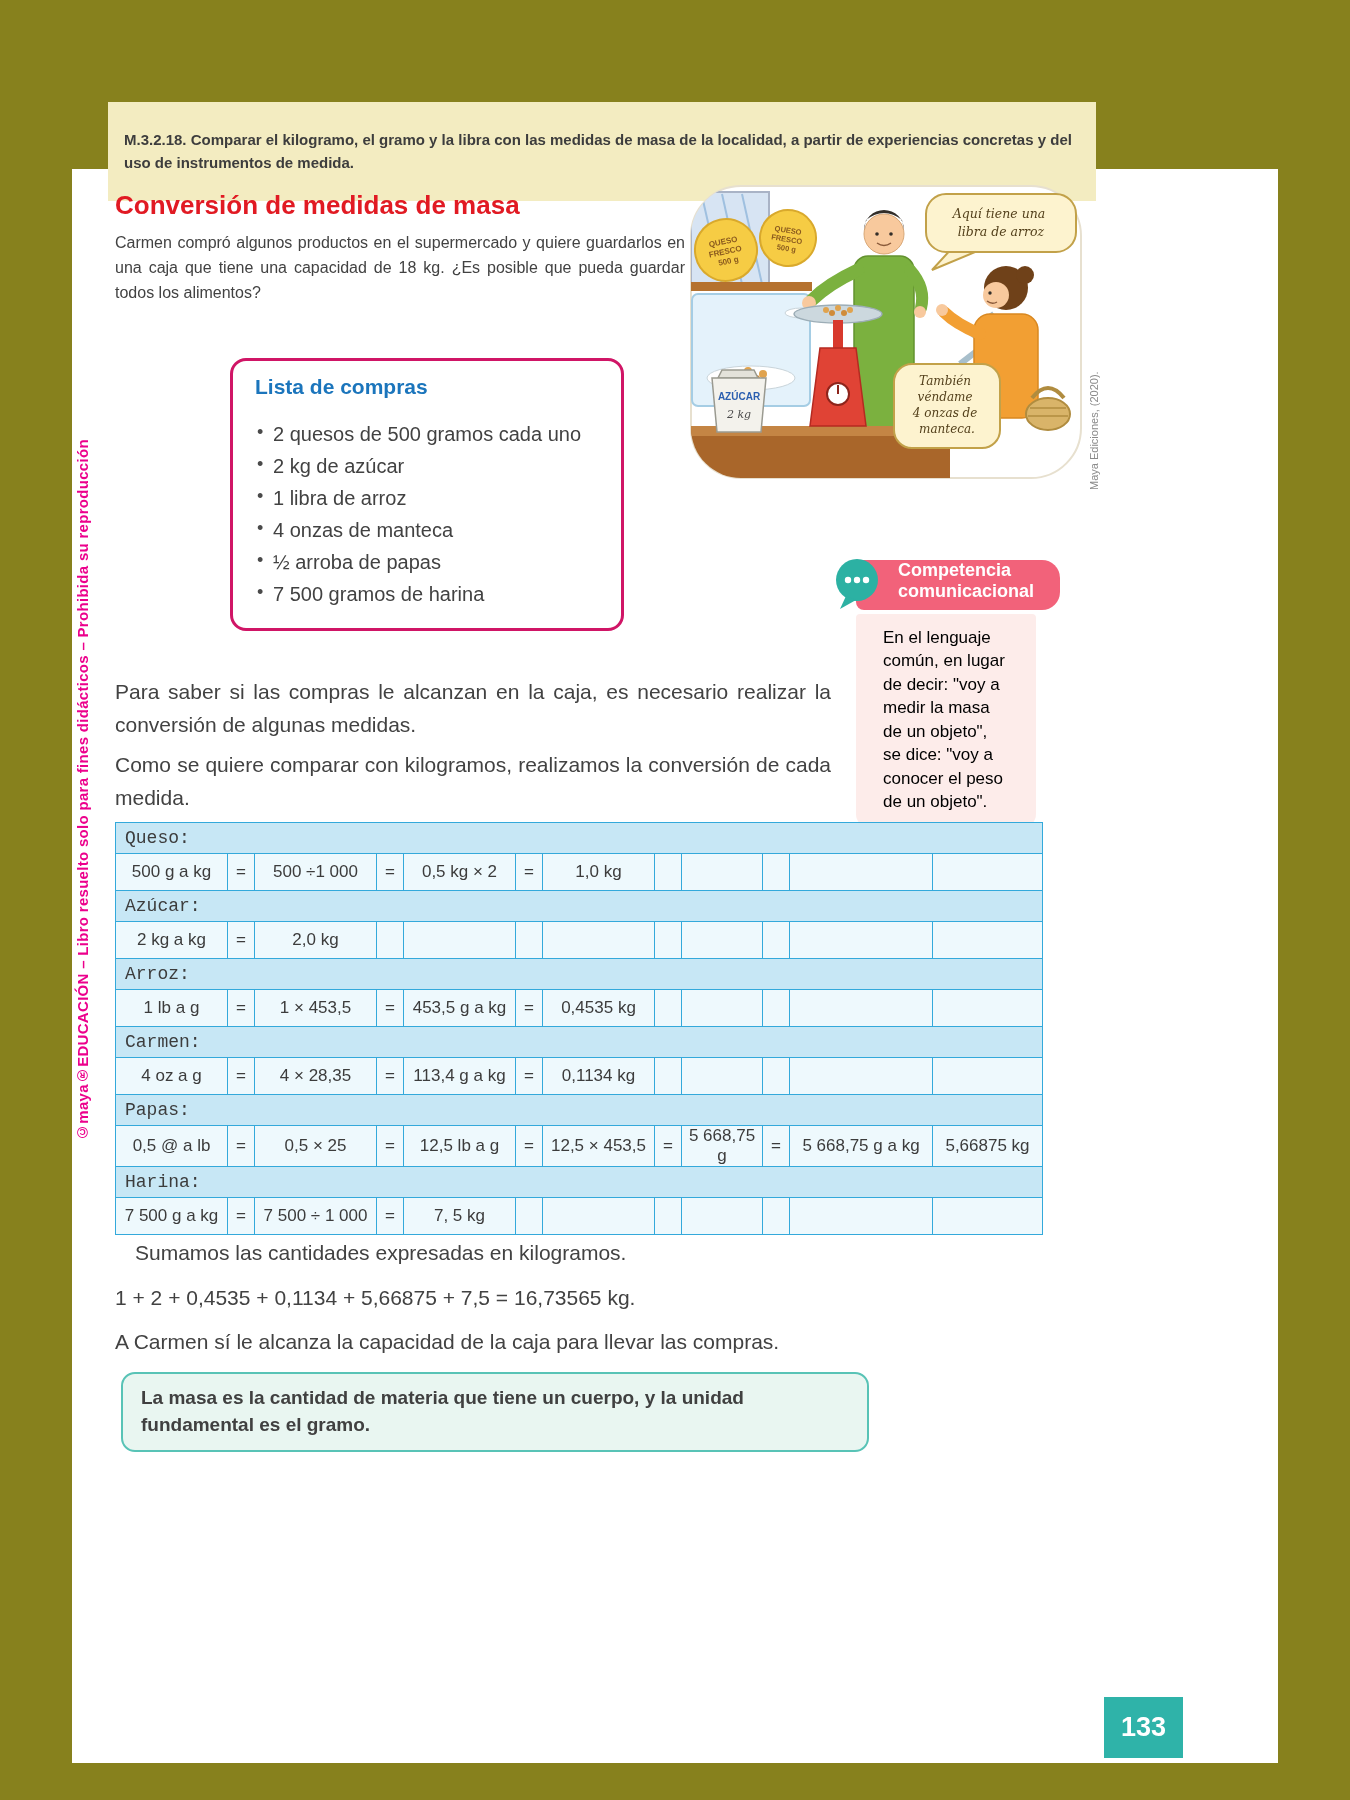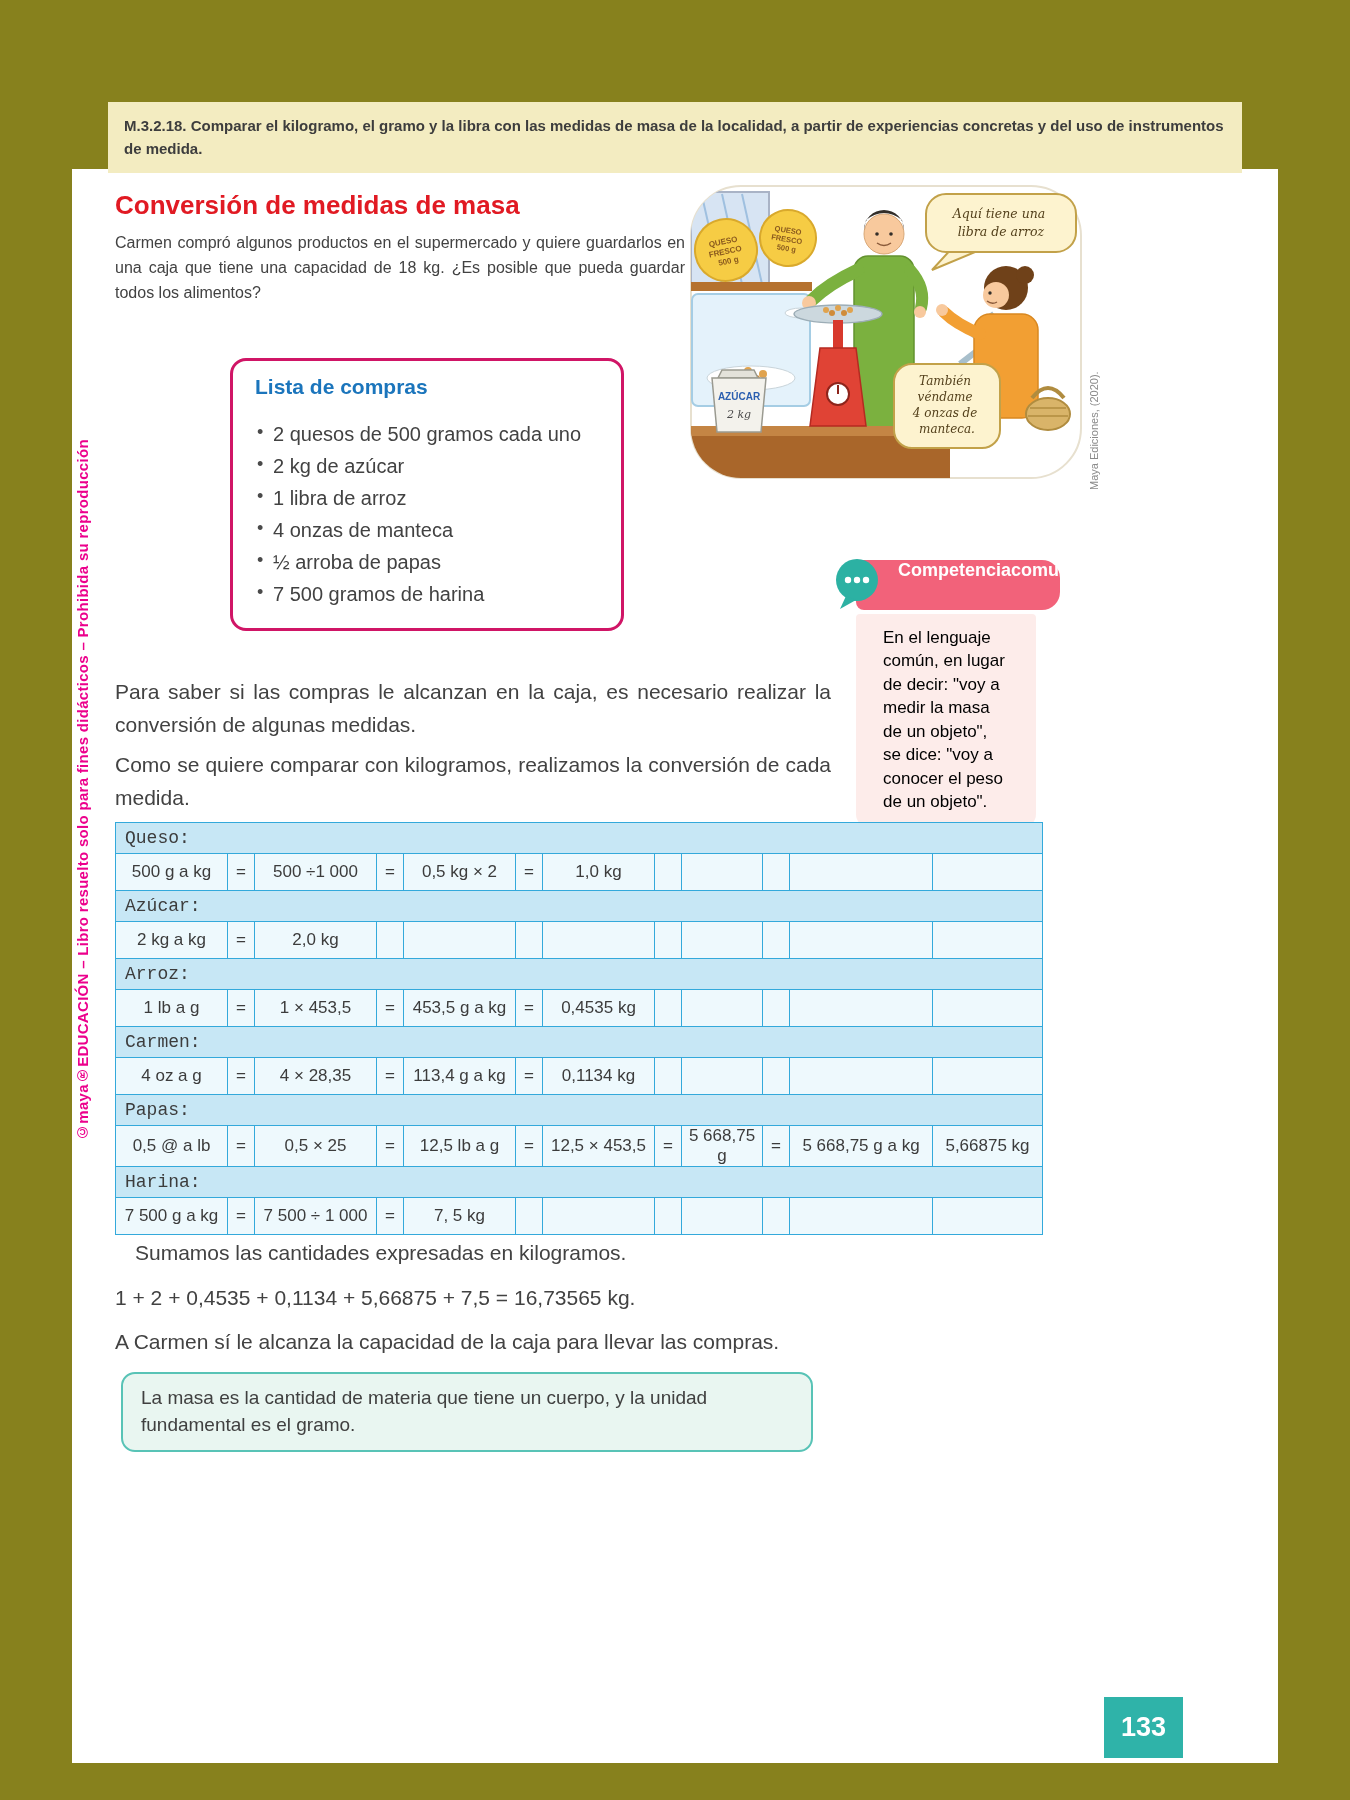--- a/index.html
+++ b/index.html
@@ -7,22 +7,22 @@
   body {
     position:relative;
     background:#87811d;
     font-family:"Liberation Sans", sans-serif;
     color:#424242;
     overflow:hidden;
   }
   .whitepage { position:absolute; left:72px; top:169px; width:1206px; height:1594px; background:#ffffff; }
 
   .banner {
-    position:absolute; left:108px; top:102px; width:1134px;
-    background:#f3ecc1; padding:13px 16px;
+    position:absolute; left:108px; top:102px; width:988px;
+    background:#f3ecc1; padding:27px 16px;
     font-size:15px; line-height:1.5; font-weight:bold; color:#3d3d3d;
   }
 
   .side-rot {
     position:absolute; left:74px; top:420px; height:740px; width:30px;
     writing-mode:vertical-rl; transform:rotate(180deg);
     font-size:15px; font-weight:bold; color:#ec008c; letter-spacing:.3px;
     text-align:center; white-space:nowrap;
   }
 
@@ -45,21 +45,21 @@
   .lista h2 { font-size:21px; color:#1b75bc; font-weight:bold; margin-bottom:19px; }
   .lista ul { list-style:none; }
   .lista li { font-size:20px; color:#424242; line-height:1.6; padding-left:18px; position:relative; }
   .lista li::before { content:"•"; position:absolute; left:2px; top:0; font-size:18px; color:#4a4a4a; }
 
   .comp-icon { position:absolute; left:832px; top:556px; width:52px; height:54px; z-index:3; }
   .comp-badge {
     position:absolute; left:856px; top:560px; width:204px; height:50px;
     background:#f2627a; border-radius:8px 18px 18px 8px;
     color:#fff; font-weight:bold; font-size:18px; line-height:1.18;
-    display:flex; justify-content:flex-start; padding-left:42px; z-index:2;
+    display:flex; flex-direction:column; justify-content:flex-start; padding-left:42px; z-index:2;
   }
   .comp-body {
     position:absolute; left:856px; top:614px; width:180px;
     background:#fdecea; border-radius:4px 4px 14px 14px;
     padding:12px 27px 14px; font-size:17px; line-height:1.38; color:#000000;
   }
 
   .para { position:absolute; left:115px; width:716px; font-size:21px; line-height:1.57; text-align:justify; }
   .p1 { top:676px; }
   .p2 { top:749px; }
@@ -68,23 +68,23 @@
   .conv td { border:1.6px solid #33a9db; overflow:hidden; }
   .conv td.sec { background:#c7e7f5; font-size:18px; color:#3c3c3c; height:31px; padding-left:9px; text-align:left;font-family:Liberation Mono, monospace; }
   .conv td.val, .conv td.eq { background:#eef9fd; height:37px; text-align:center; font-size:17px; color:#3c3c3c; }
 
   .sum { position:absolute; left:115px; font-size:21px; color:#424242; }
   .sum1 { top:1241px;margin-left:20px; }
   .sum2 { top:1286px; }
   .sum3 { top:1330px; }
 
   .note {
-    position:absolute; left:121px; top:1372px; width:692px;
+    position:absolute; left:121px; top:1372px; width:748px;
     border:2.5px solid #58c3b6; background:#e9f6f1; border-radius:14px;
-    padding:11px 18px; font-size:19px; line-height:1.42; color:#404040;
+    padding:11px 18px; font-size:19px; line-height:1.42; color:#404040;font-weight:bold;
   }
 
   .pnum {
     position:absolute; left:1104px; top:1697px; width:79px; height:61px;
     background:#2fb3a9; color:#fff; font-size:27px; font-weight:bold;
     display:flex; align-items:center; justify-content:center;
   }
 
   .brand { font-weight:bold; }
   svg text { font-family:"Liberation Sans", sans-serif; }

